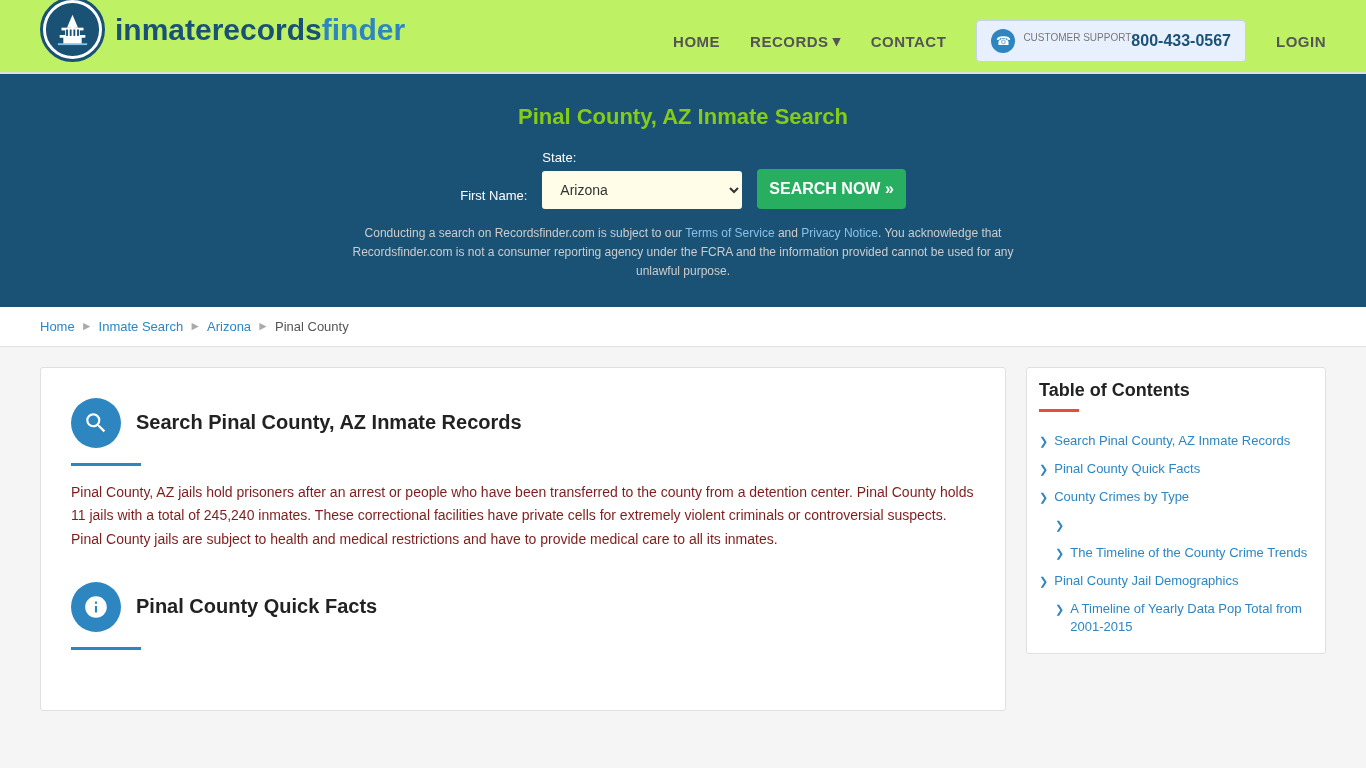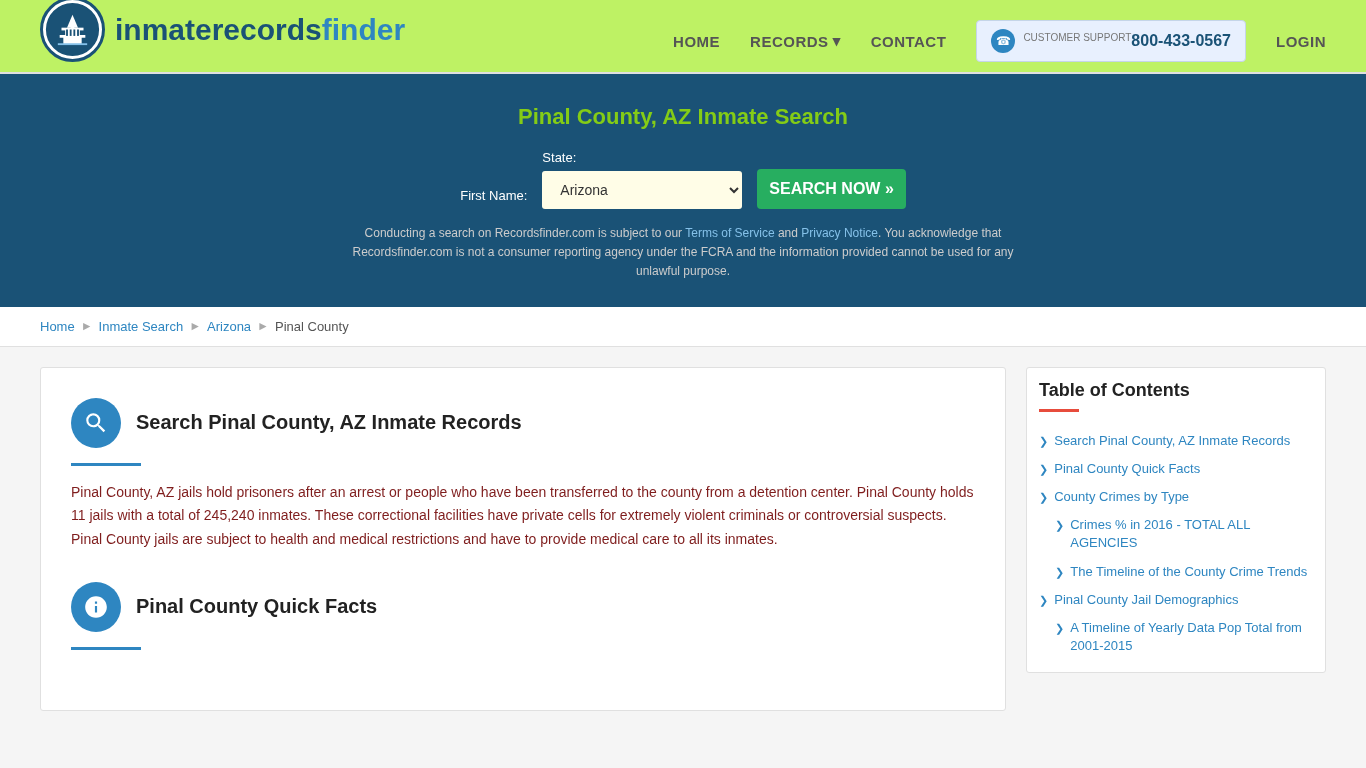--- a/index.html
+++ b/index.html
@@ -427,21 +427,20 @@
       <a class="toc-item">
         <span class="toc-chevron">❯</span>
         <span>Pinal County Quick Facts</span>
       </a>
       <a class="toc-item">
         <span class="toc-chevron">❯</span>
         <span>County Crimes by Type</span>
       </a>
       <a class="toc-item toc-sub">
         <span class="toc-chevron">❯</span>
-        <span>Crimes % in 2016 - TOTAL ALL AGENCIES</span>
       </a>
       <a class="toc-item toc-sub">
         <span class="toc-chevron">❯</span>
         <span>The Timeline of the County Crime Trends</span>
       </a>
       <a class="toc-item">
         <span class="toc-chevron">❯</span>
         <span>Pinal County Jail Demographics</span>
       </a>
       <a class="toc-item toc-sub">

